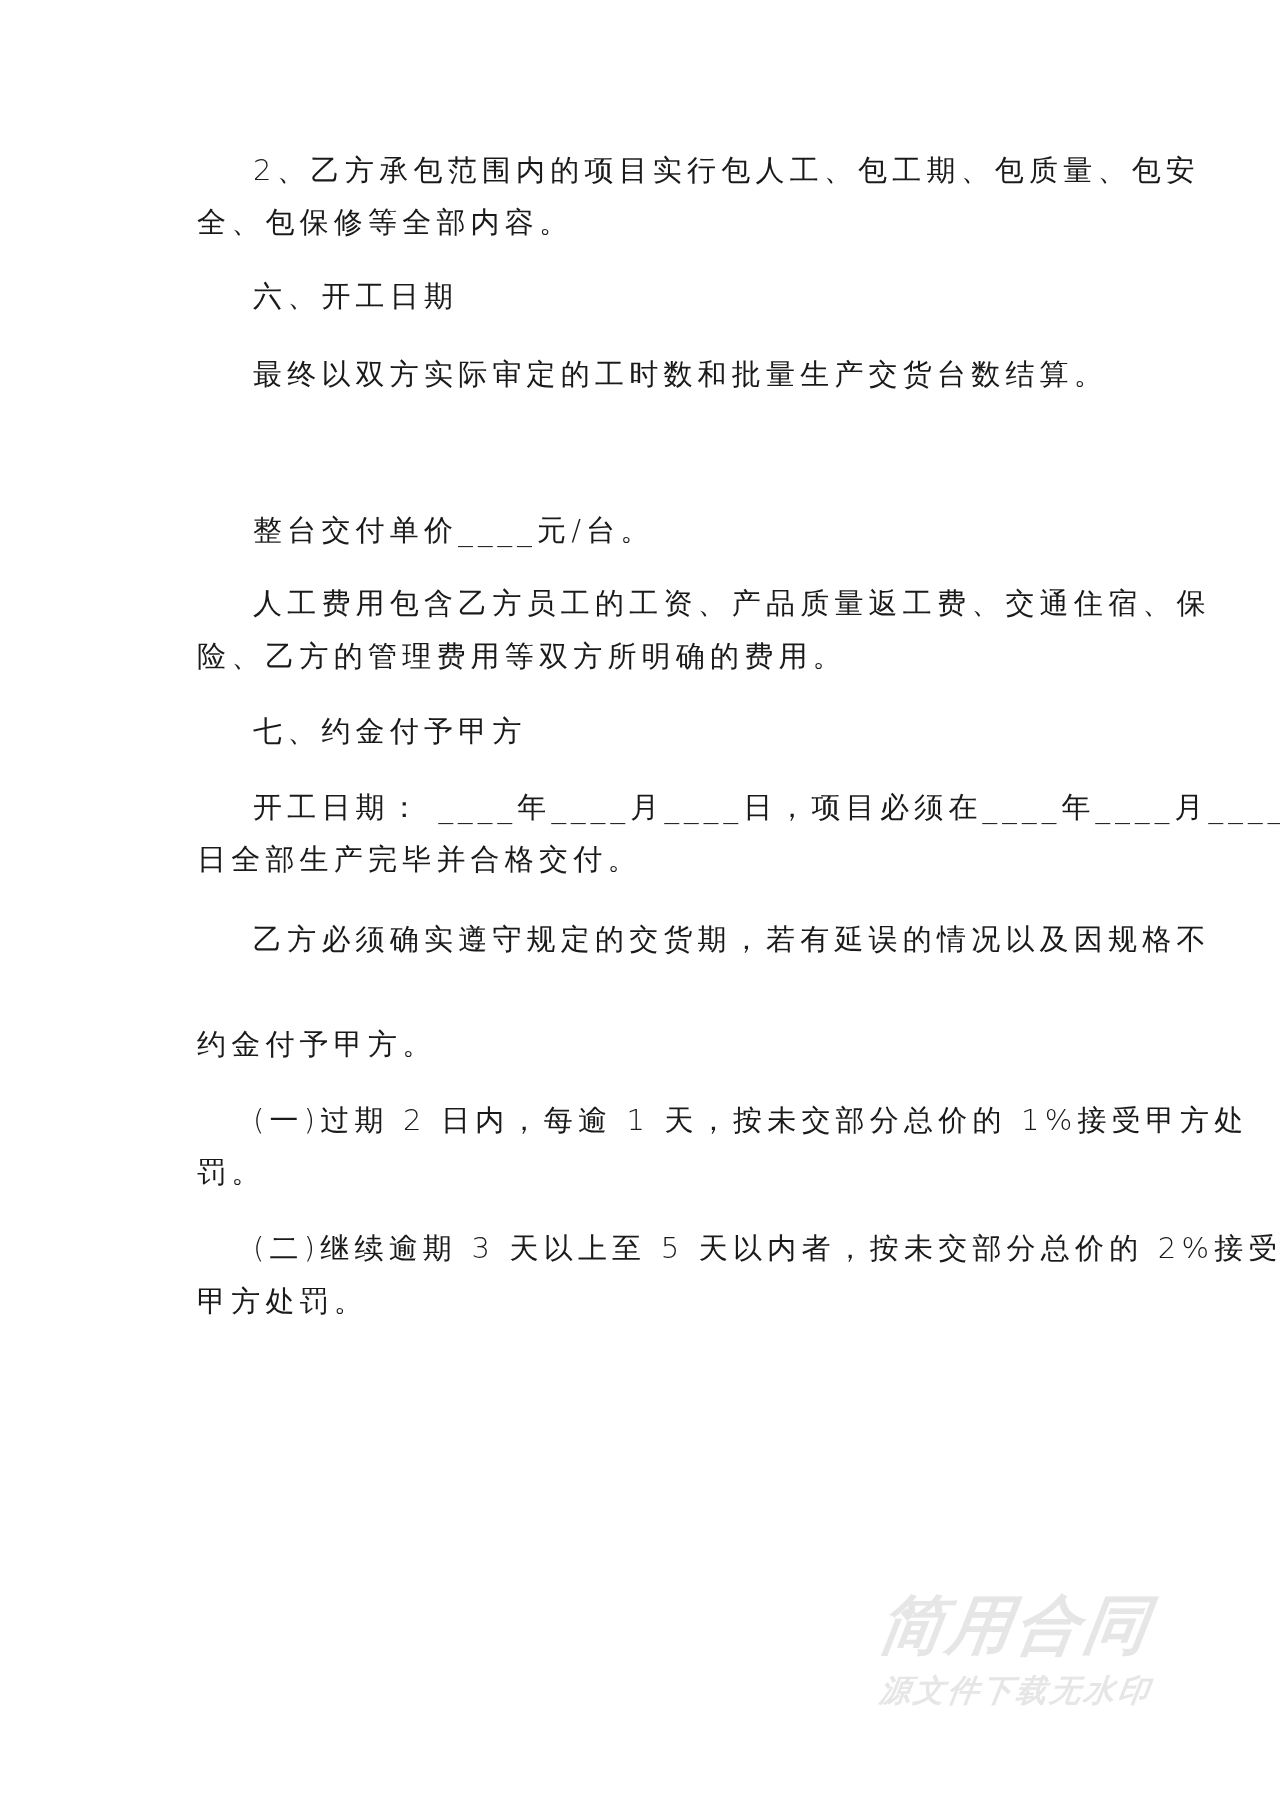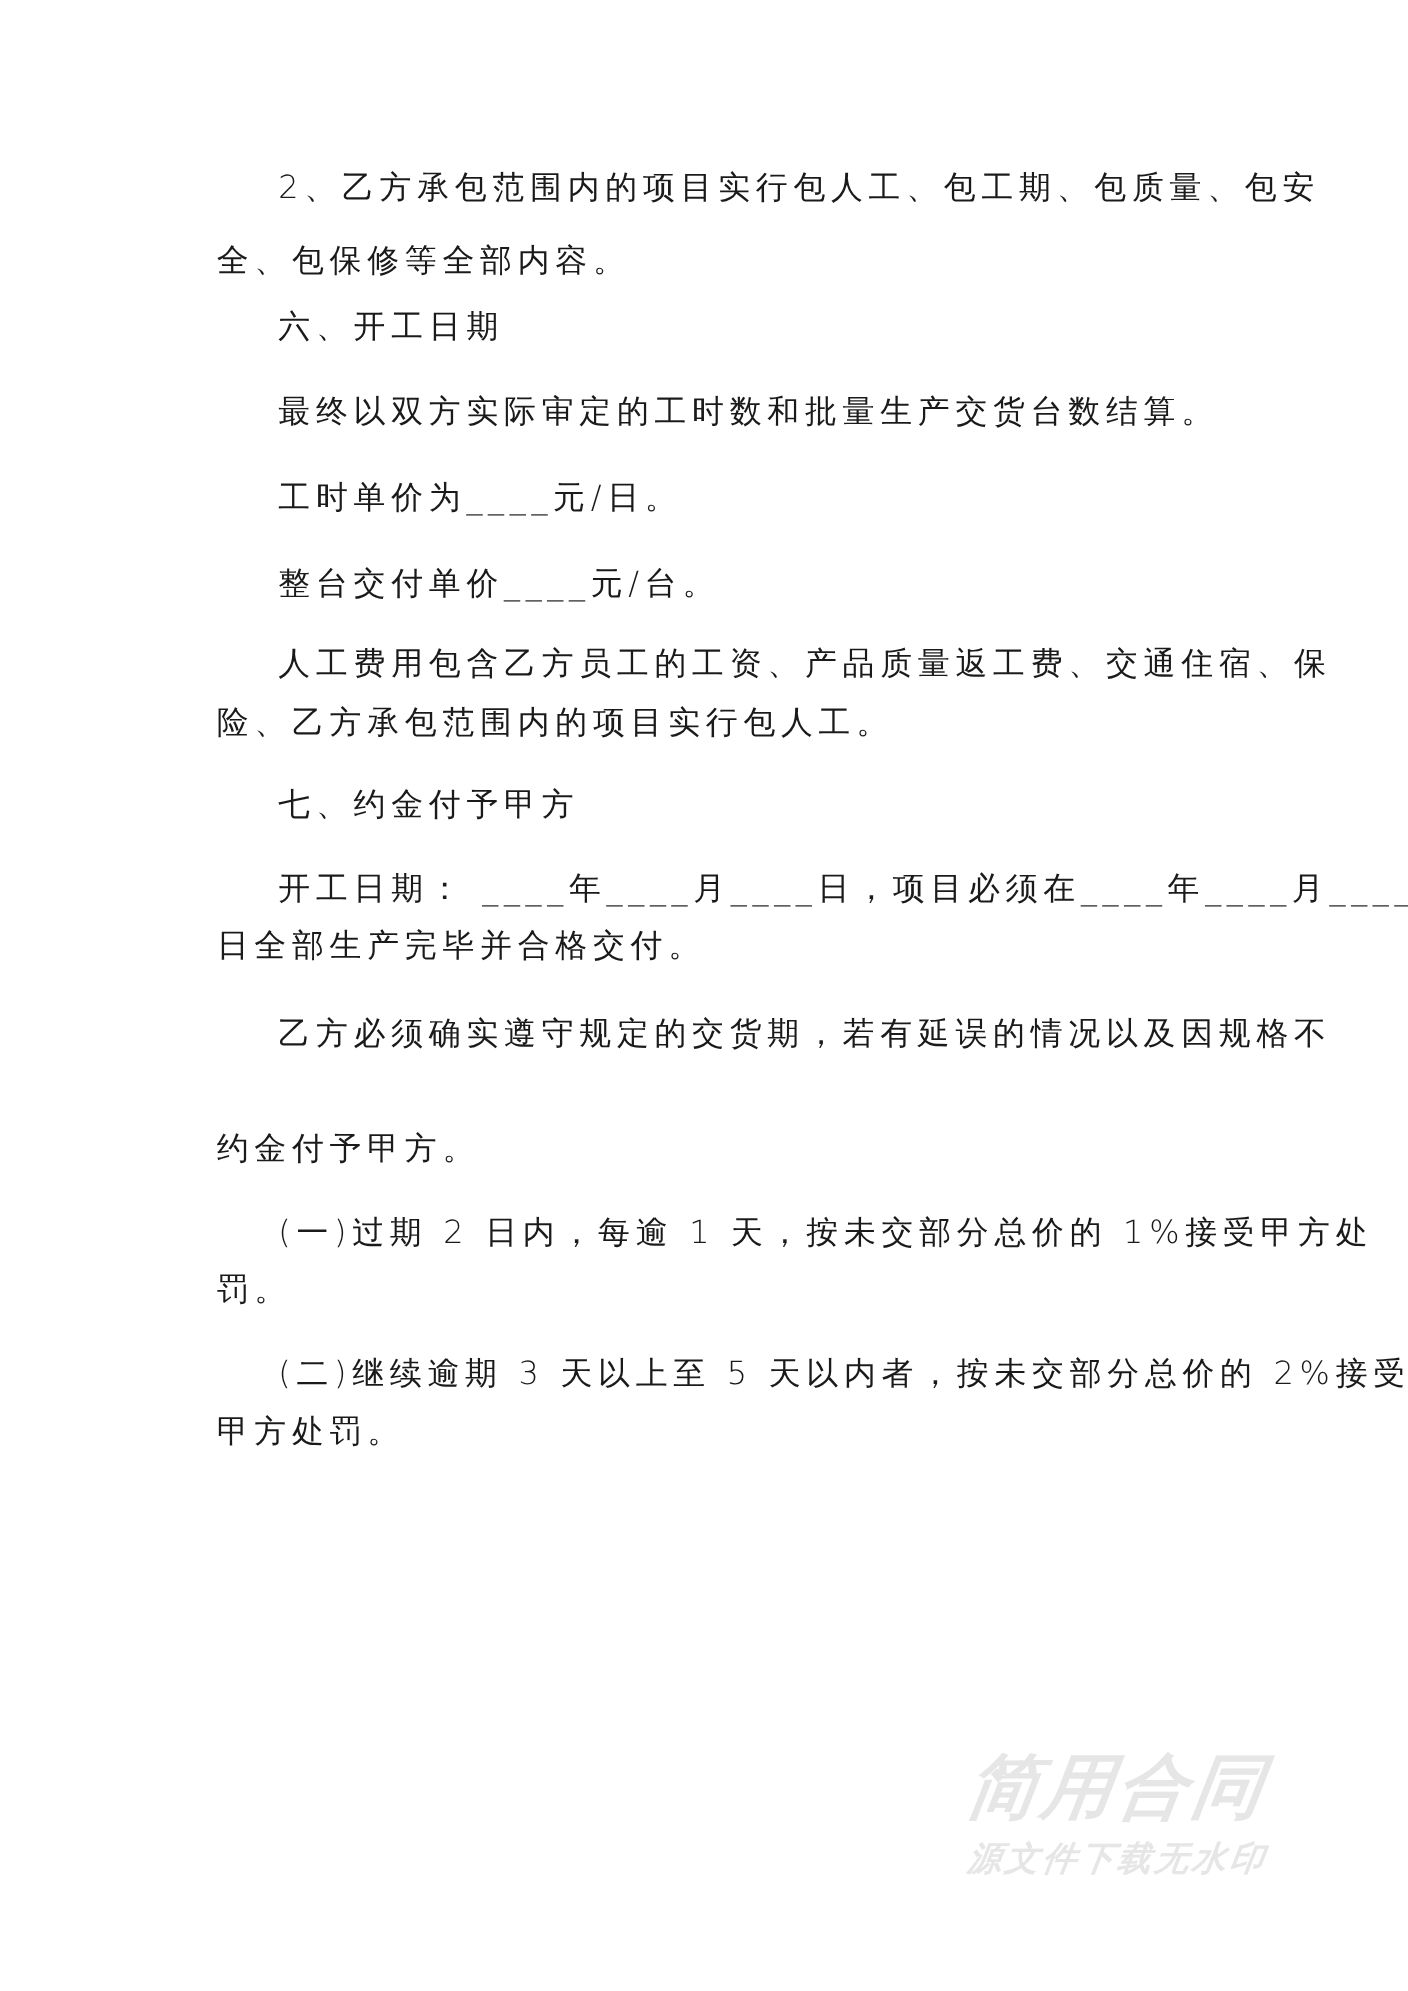--- a/index.html
+++ b/index.html
@@ -58,32 +58,31 @@
       transform: skewX(-8deg);
       display: block;
     }
   </style>
 </head>
 <body>
 
 <div class="page">
 
   <div class="line indent" style="top:150px">2、乙方承包范围内的项目实行包人工、包工期、包质量、包安</div>
-  <div class="line flush" style="top:216px">全、包保修等全部内容。</div>
+  <div class="line flush" style="top:202px">全、包保修等全部内容。</div>
 
   <div class="line indent" style="top:276px">六、开工日期</div>
 
   <div class="line indent" style="top:354px">最终以双方实际审定的工时数和批量生产交货台数结算。</div>
 
-  <div class="line indent" style="top:432px">工时单价为____元/日。</div>
 
   <div class="line indent" style="top:510px">整台交付单价____元/台。</div>
 
   <div class="line indent" style="top:583px">人工费用包含乙方员工的工资、产品质量返工费、交通住宿、保</div>
-  <div class="line flush" style="top:636px">险、乙方承包范围内的项目实行包人工。</div>
+  <div class="line flush" style="top:636px">险、乙方的管理费用等双方所明确的费用。</div>
 
   <div class="line indent" style="top:711px">七、约金付予甲方</div>
 
   <div class="line indent" style="top:787px">开工日期： ____年____月____日，项目必须在____年____月____</div>
   <div class="line indent" style="top:919px">乙方必须确实遵守规定的交货期，若有延误的情况以及因规格不</div>
 
   <div class="line flush" style="top:839px">日全部生产完毕并合格交付。</div>
   <div class="line flush" style="top:1024px">约金付予甲方。</div>
 
   <div class="line indent" style="top:1100px">(一)过期 2 日内，每逾 1 天，按未交部分总价的 1%接受甲方处</div>

